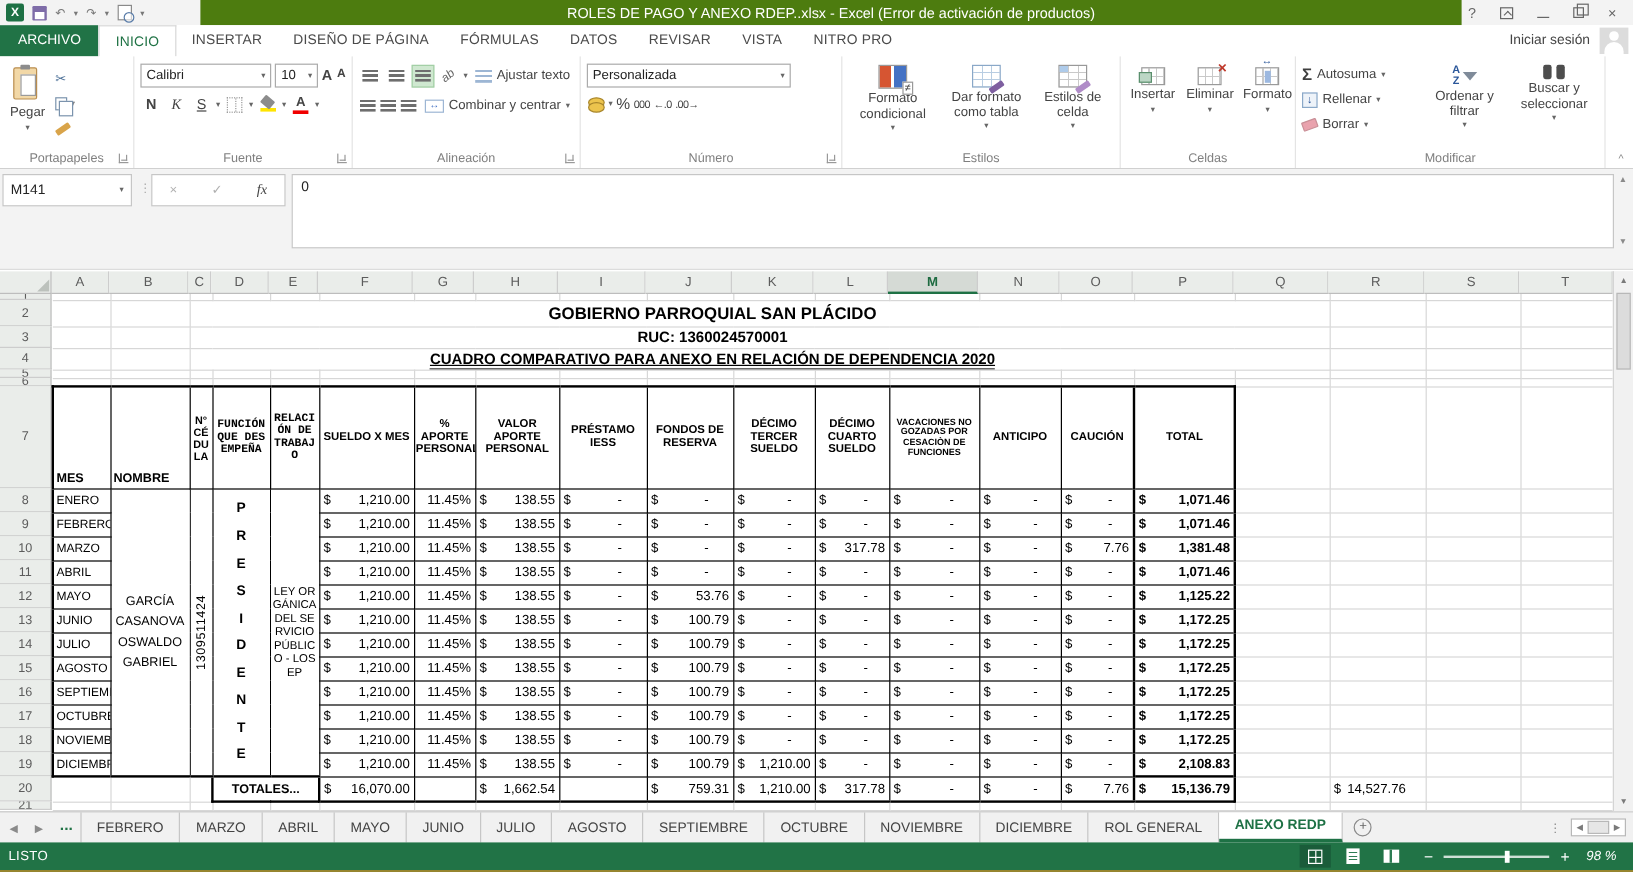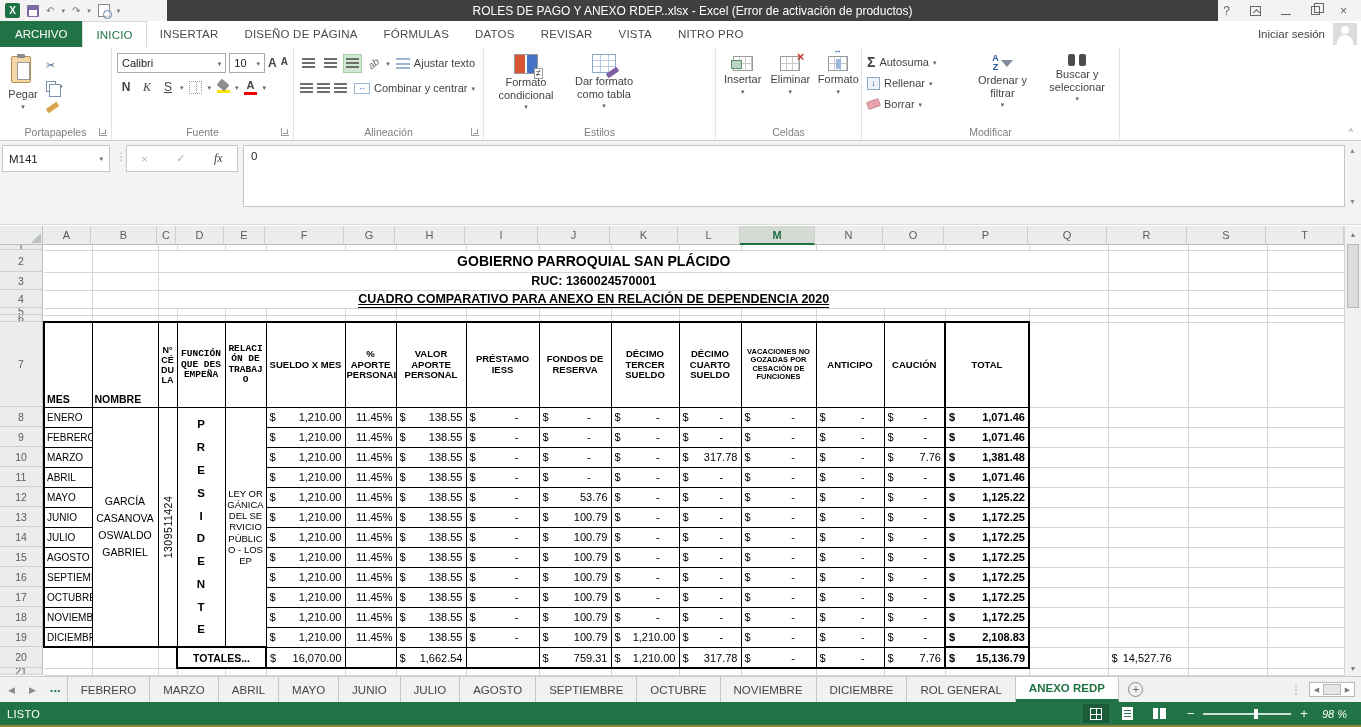--- a/index.html
+++ b/index.html
@@ -9,21 +9,21 @@
   
   .titlebar { position:absolute; left:0; top:0; width:1361px; height:21px; background:#f3f3f3; }
   .qat { position:absolute; left:0; top:0; height:21px; display:flex; align-items:center; gap:7px; padding-left:5px; z-index:2; }
   .xlicon { width:15px; height:15px; background:#1e7145; color:#fff; font-size:10px; font-weight:bold; display:flex; align-items:center; justify-content:center; border-radius:2px; }
   .saveicon { width:12px; height:12px; background:#7e6ca8; border-radius:1px; position:relative; }
   .saveicon::after { content:""; position:absolute; left:2px; top:5px; width:8px; height:6px; background:#fff; }
   .qat .arrow { color:#777; font-size:10px; }
   .qat .caret { color:#777; font-size:7px; }
   .previcon { width:12px; height:13px; border:1px solid #8a8a8a; background:#fff; position:relative; }
   .previcon::after { content:""; position:absolute; right:-3px; bottom:-3px; width:7px; height:7px; border:1.5px solid #5a7ca8; border-radius:50%; background:rgba(255,255,255,.6); }
-  .red-banner { position:absolute; left:167px; top:0; width:1051px; height:21px; background:#404040; color:#fff; font-size:12px; display:flex; align-items:center; justify-content:center; white-space:nowrap; overflow:hidden; }
+  .red-banner { position:absolute; left:167px; top:0; width:1051px; height:21px; background:#4d7c0f; color:#fff; font-size:12px; display:flex; align-items:center; justify-content:center; white-space:nowrap; overflow:hidden; }
   .win-controls { position:absolute; right:0; top:0; height:21px; display:flex; align-items:center; gap:20px; padding-right:14px; color:#666; font-size:12px; z-index:2; }
   .wc-min { width:10px; height:8px; border-bottom:1px solid #666; }
   .wc-rest { position:relative; width:9px; height:9px; border:1px solid #666; background:#f3f3f3; }
   .wc-rest::before { content:""; position:absolute; left:2px; top:-4px; width:8px; height:8px; border:1px solid #666; }
   .wc-ribbon { width:11px; height:10px; border:1px solid #666; position:relative; }
   .wc-ribbon::after { content:""; position:absolute; left:3px; top:3px; width:4px; height:4px; border-left:1px solid #666; border-top:1px solid #666; transform:rotate(45deg); }
 
   
   .tabsrow { position:absolute; left:0; top:21px; width:1361px; height:26px; background:#fff; display:flex; align-items:stretch; }
   .archivo { background:#217346; color:#fff; padding:0 15px; display:flex; align-items:center; font-size:11.5px; }
@@ -353,30 +353,53 @@
       <span class="inlbtn">
           <span class="ico-merge">↔</span>
           <span>Combinar y centrar</span>
           <span class="caretS">▾</span>
         </span>
     </div>
     <div class="glabel">Alineación</div>
     <span class="launcher"></span>
   </div>
 
+  <div class="group g-num">
+    <div class="selbox numfmt">
+        <span>Personalizada</span>
+        <span class="caretS">▾</span>
+      </div>
+    <div class="frow">
+      <span class="numico">
+          <span class="ico-coins"></span>
+          <span class="caretS">▾</span>
+        </span>
+      <span class="numico" style="font-size:13px;">%</span>
+      <span class="numico smalltxt">000</span>
+      <span class="numico smalltxt">←.0</span>
+      <span class="numico smalltxt">.00→</span>
+    </div>
+    <div class="glabel">Número</div>
+    <span class="launcher"></span>
+  </div>
 
   <div class="group g-styles">
     <div class="bigbtn" style="width:78px">
       <span class="ico-cf"></span>
       <span>Formato condicional</span>
       <span class="caretS">▾</span>
     </div>
     <div class="bigbtn" style="width:78px">
       <span class="ico-ftable"></span>
       <span>Dar formato como tabla</span>
+      <span class="caretS">▾</span>
+    </div>
+    <div class="bigbtn" style="width:66px">
+      <span class="ico-cstyle"></span>
+      <span>Estilos de celda</span>
       <span class="caretS">▾</span>
     </div>
     <div class="glabel">Estilos</div>
   </div>
 
   <div class="group g-cells">
     <div class="bigbtn" style="width:48px">
       <span class="ico-cells ins"></span>
       <span>Insertar</span>
       <span class="caretS">▾</span>

